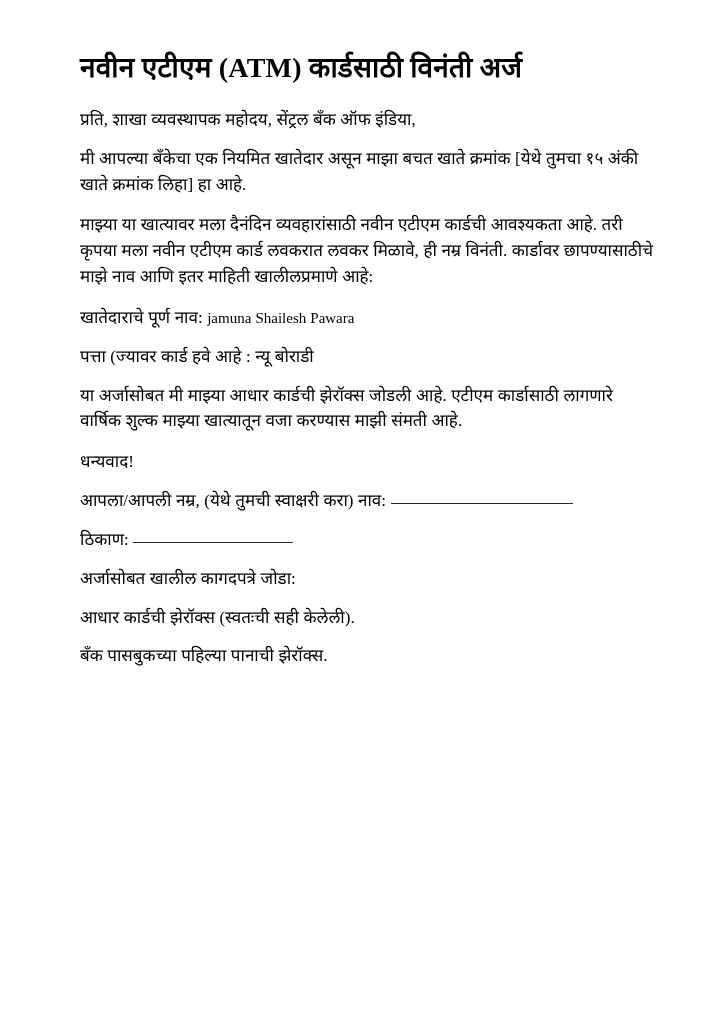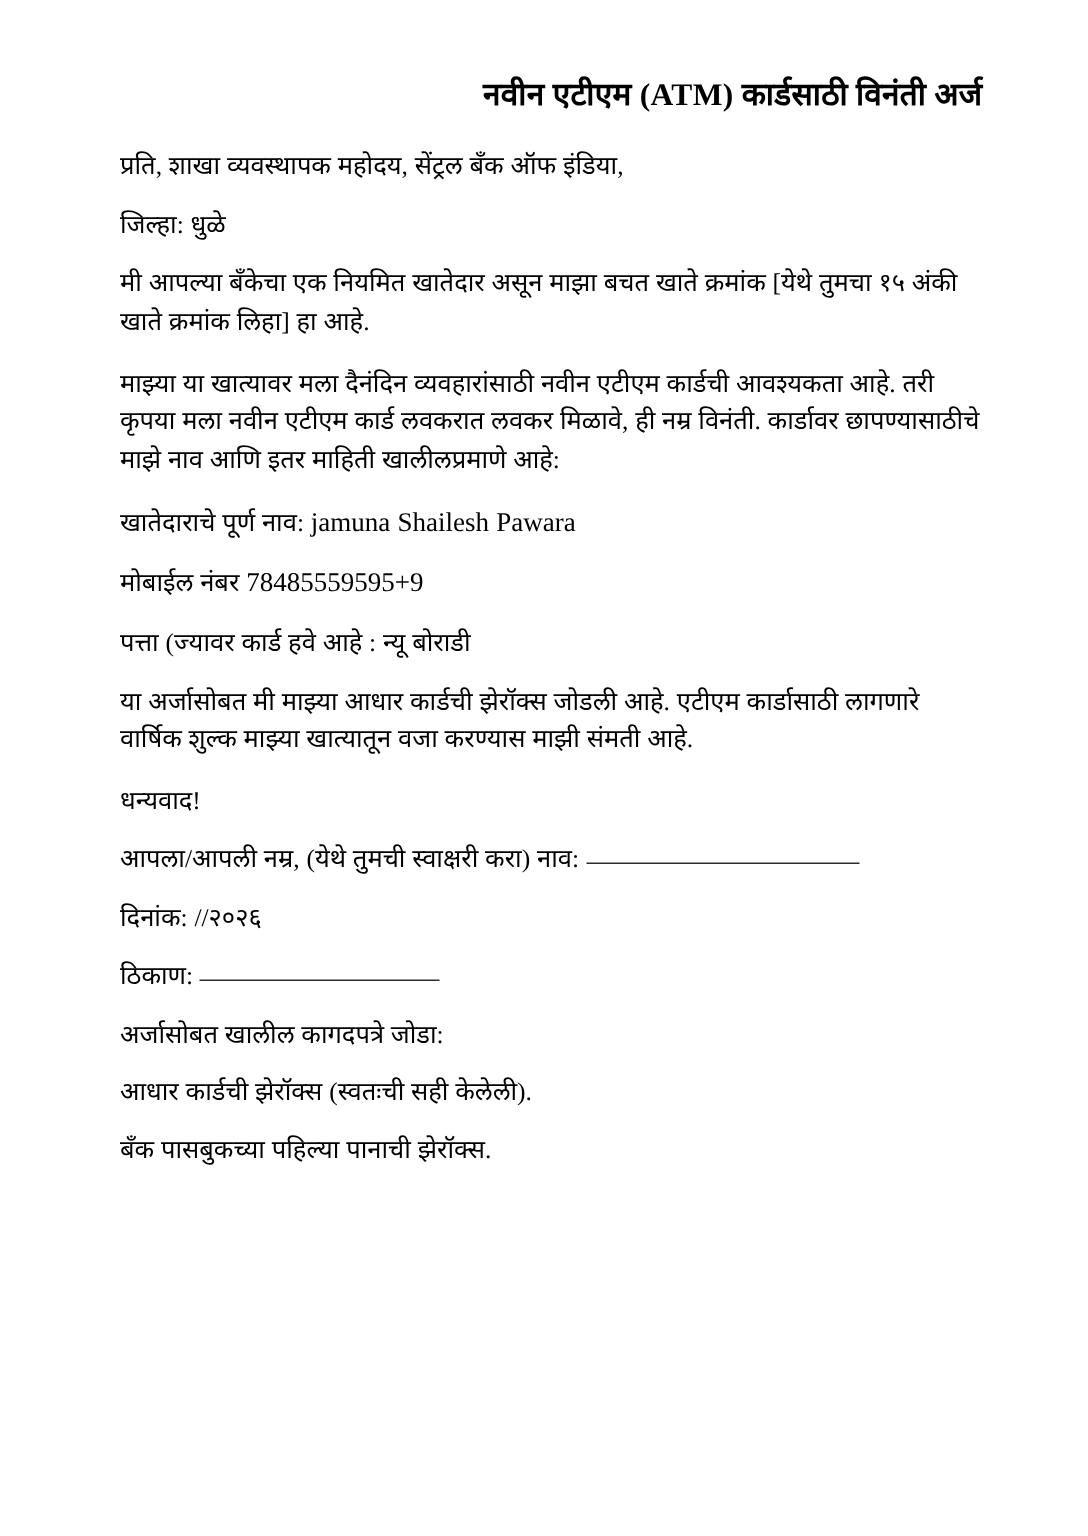--- a/index.html
+++ b/index.html
@@ -17,43 +17,43 @@
   }
   .page {
     position: relative;
     box-sizing: border-box;
     width: 725px;
     height: 1024px;
     padding: 40px 70px 0 80px;
     background: #ffffff;
   }
   .doc-title {
-    text-align: right;
-    font-size: 21px;
+    text-align: left;
+    font-size: 28px;
     font-weight: 700;
     line-height: 1.25;
     margin: 10px 0 22px 0;
     letter-spacing: 0.2px;
   }
   .block {
     font-size: 17px;
     line-height: 1.52;
     margin: 0 0 14px 0;
     text-align: left;
     word-spacing: 0.3px;
   }
   .block.tight {
     margin-bottom: 13px;
   }
   .block.para {
     margin-bottom: 15px;
   }
   .latin {
     font-family: "Liberation Serif", "DejaVu Serif", serif;
-    font-size: 18px;
+    font-size: 15px;
   }
   .fill-line {
     display: inline-block;
     border-bottom: 1.6px solid #2b2b2b;
     vertical-align: baseline;
     position: relative;
     top: -2px;
   }
   .fill-line.long  { width: 182px; }
   .fill-line.short { width: 160px; }
@@ -61,57 +61,48 @@
 </head>
 <body>
 
 <div class="page">
 
   <h1 class="doc-title">नवीन एटीएम (ATM) कार्डसाठी विनंती अर्ज</h1>
 
   <p class="block tight">प्रति, शाखा व्यवस्थापक महोदय, सेंट्रल बँक ऑफ इंडिया,</p>
 
 
-  <p class="block tight">जिल्हा: धुळे</p>
 
 
   <p class="block para">मी आपल्या बँकेचा एक नियमित खातेदार असून माझा बचत खाते क्रमांक [येथे तुमचा १५ अंकी खाते क्रमांक लिहा] हा आहे.</p>
 
   <p class="block para">माझ्या या खात्यावर मला दैनंदिन व्यवहारांसाठी नवीन एटीएम कार्डची आवश्यकता आहे. तरी कृपया मला नवीन एटीएम कार्ड लवकरात लवकर मिळावे, ही नम्र विनंती. कार्डावर छापण्यासाठीचे माझे नाव आणि इतर माहिती खालीलप्रमाणे आहे:</p>
 
   <p class="block tight">
     <span>खातेदाराचे पूर्ण नाव:</span>
     <span class="latin">jamuna Shailesh Pawara</span>
   </p>
 
 
-  <p class="block tight">
-    <span>मोबाईल नंबर</span>
-    <span class="latin">78485559595+9</span>
-  </p>
 
   <p class="block tight">
     <span>पत्ता (ज्यावर कार्ड हवे आहे :</span>
     <span>न्यू बोराडी</span>
   </p>
 
 
   <p class="block para">या अर्जासोबत मी माझ्या आधार कार्डची झेरॉक्स जोडली आहे. एटीएम कार्डासाठी लागणारे वार्षिक शुल्क माझ्या खात्यातून वजा करण्यास माझी संमती आहे.</p>
 
   <p class="block tight">धन्यवाद!</p>
 
   <p class="block tight">
     <span>आपला/आपली नम्र, (येथे तुमची स्वाक्षरी करा) नाव:</span>
     <span class="fill-line long"></span>
   </p>
 
-  <p class="block tight">
-    <span>दिनांक:</span>
-    <span>//२०२६</span>
-  </p>
 
   <p class="block tight">
     <span>ठिकाण:</span>
     <span class="fill-line short"></span>
   </p>
 
   <p class="block tight">अर्जासोबत खालील कागदपत्रे जोडा:</p>
 
   <p class="block tight">आधार कार्डची झेरॉक्स (स्वतःची सही केलेली).</p>
 

